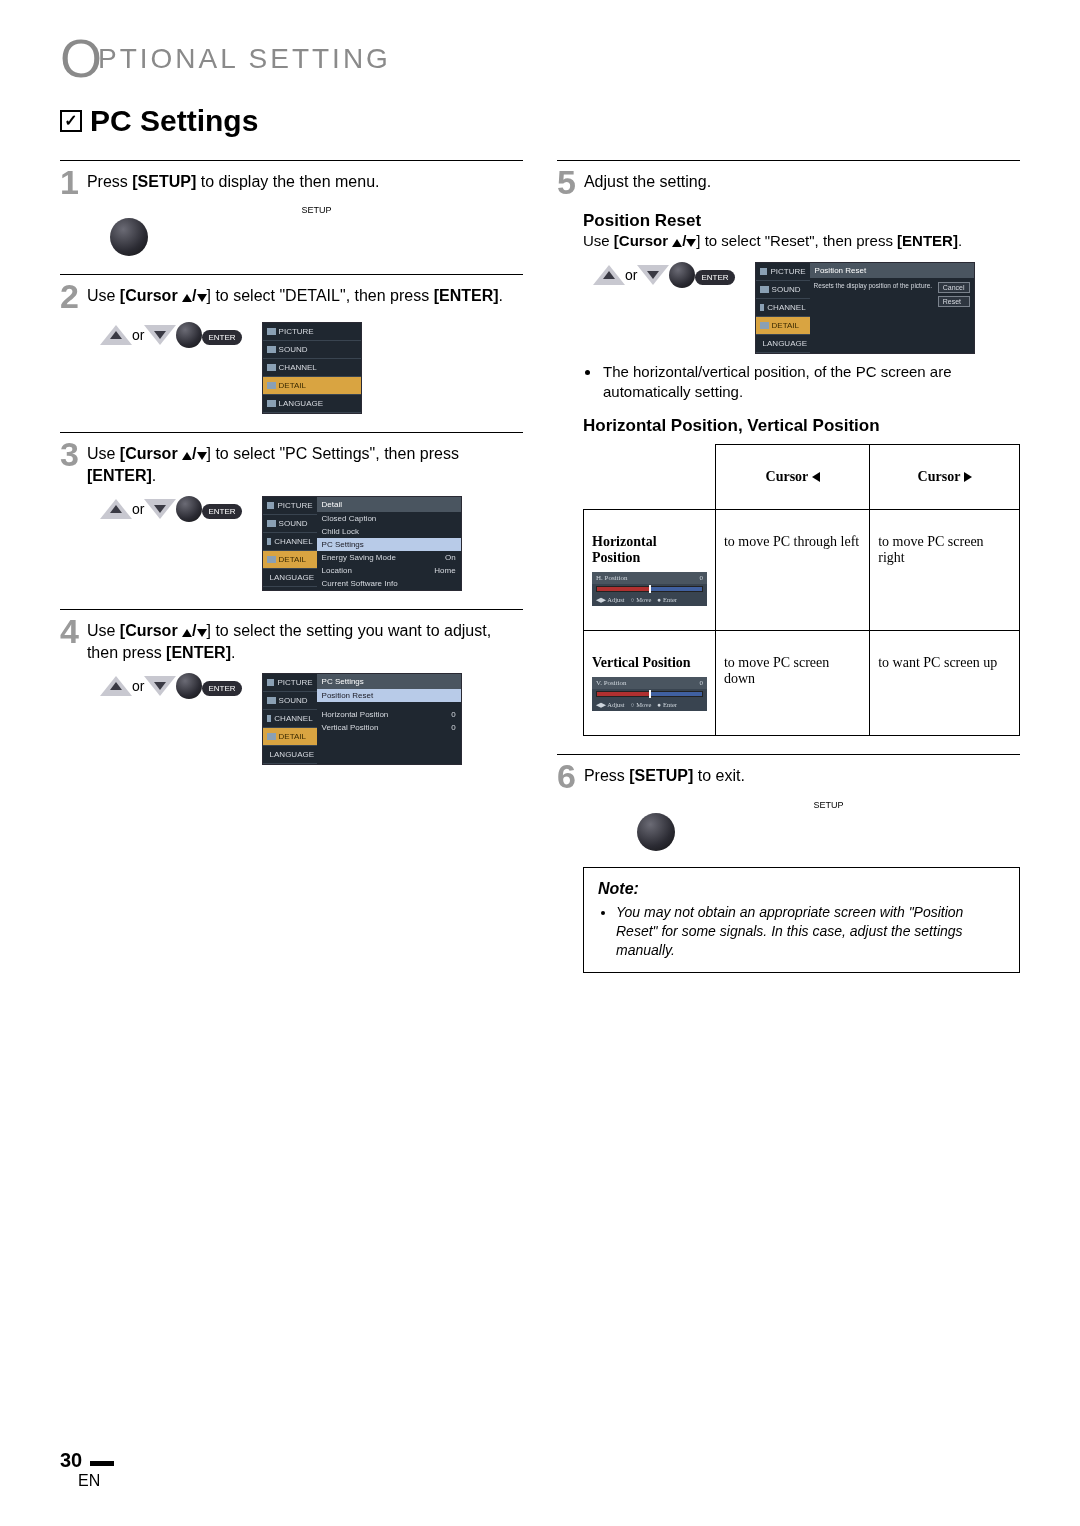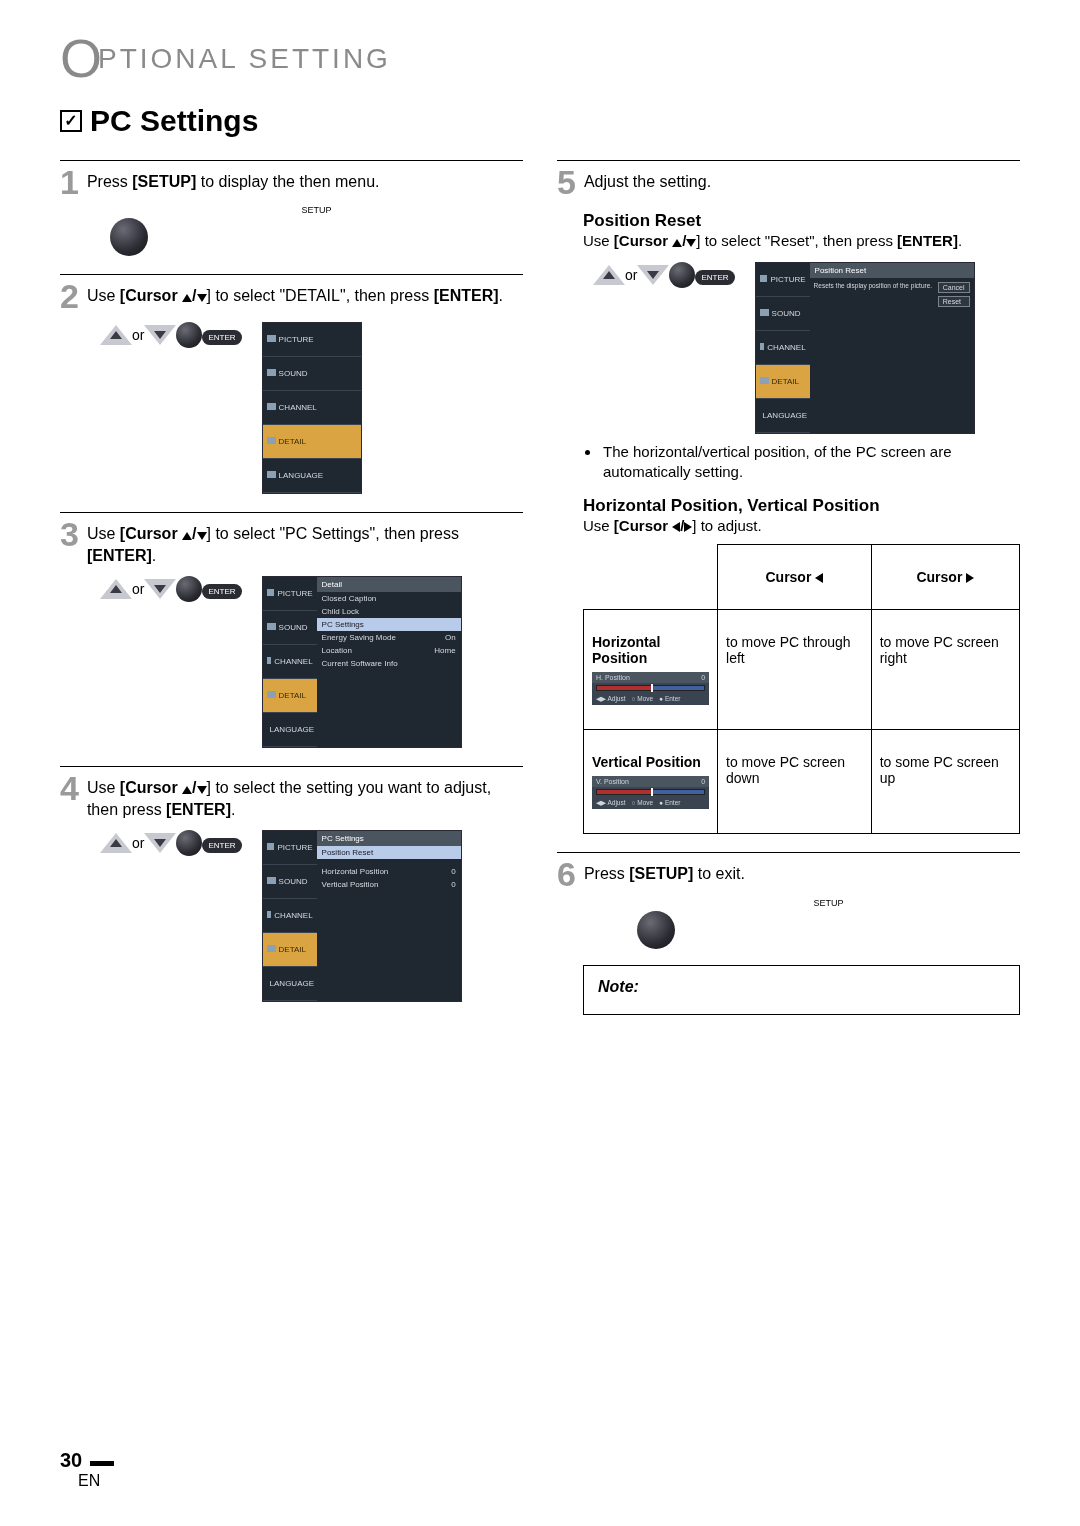--- a/index.html
+++ b/index.html
@@ -27,33 +27,33 @@
   .btn-label { font-size:9px; text-align:center; margin-top:3px; margin-bottom:3px; }
   .tri-up, .tri-down { width:0; height:0; border-left:16px solid transparent; border-right:16px solid transparent; }
   .tri-up { border-bottom:20px solid #c8c8d0; }
   .tri-up .inner { position:relative; top:6px; left:-6px; width:0; height:0; border-left:6px solid transparent; border-right:6px solid transparent; border-bottom:8px solid #3a3a44; }
   .tri-down { border-top:20px solid #c8c8d0; }
   .tri-down .inner { position:relative; top:-14px; left:-6px; width:0; height:0; border-left:6px solid transparent; border-right:6px solid transparent; border-top:8px solid #3a3a44; }
   .or-txt { font-size:14px; margin:3px 0; }
   .enter-pill { background:#2b2b33; border-radius:10px; padding:3px 6px; font-size:8px; color:#fff; margin-top:5px; }
   .osd { border:1px solid #2a2a34; background:#1f2730; font-size:8px; color:#d6dae0; }
   .osd .sidebar { float:left; width:54px; }
-  .osd .sidebar div { padding:12px 4px; border-bottom:1px solid #394450; display:flex; align-items:flex-start; gap:3px; }
+  .osd .sidebar div { padding:4px 4px; border-bottom:1px solid #394450; display:flex; align-items:center; gap:3px; }
   .osd .sidebar div.sel { background:#d9a441; color:#3a2a00; }
   .osd .content { margin-left:54px; padding:0; }
   .osd::after { content:""; display:block; clear:both; }
   .osd .content .titlebar { background:#4a5560; color:#fff; padding:3px 5px; font-size:8px; }
   .osd .content .row { padding:2px 5px; display:flex; justify-content:space-between; }
   .osd .content .row.sel { background:#b8cbe8; color:#1a1a24; }
   .osd-btn { border:1px solid #7a828c; background:#2e3640; padding:1px 4px; font-size:7px; display:inline-block; }
   .ico { width:9px; height:7px; background:#8aa0b4; display:inline-block; }
   .bullet-list { margin-left:36px; margin-top:8px; font-size:15px; line-height:1.35; }
   .bullet-list li { list-style:disc; margin-left:4px; padding-left:2px; }
   table.pos { border-collapse:collapse; width:100%; margin-top:8px; font-size:14px; }
-  table.pos th, table.pos td { border:1px solid #000; padding:24px 8px; vertical-align:top; }
+  table.pos th, table.pos td { border:1px solid #000; padding:24px 8px; vertical-align:top;font-family:Liberation Serif, serif; }
   table.pos th { font-weight:bold; text-align:center; }
   .mini-osd { background:#394450; color:#cfd6dd; font-size:7px; margin-top:6px; padding:0; }
   .mini-osd .hdr2 { background:#4a5560; padding:2px 4px; display:flex; justify-content:space-between; }
   .mini-osd .bar-row { display:flex; align-items:center; padding:2px 4px; gap:4px; }
   .bar { height:6px; flex:1; background:linear-gradient(to right, #b03030 0%, #b03030 50%, #4060a0 50%, #4060a0 100%); border:1px solid #222; position:relative; }
   .bar::after { content:""; position:absolute; left:50%; top:-2px; bottom:-2px; width:2px; background:#fff; }
   .note-box { border:1px solid #000; padding:10px 14px 12px; margin-top:6px; font-size:14px; line-height:1.35; }
   .note-box .note-t { font-style:italic; font-weight:bold; font-size:16px; margin-bottom:4px; }
   .note-box ul { margin-left:18px; font-style:italic; }
   .note-box li { list-style:disc; }
@@ -346,23 +346,20 @@
                 </div>
                 <div style="height:36px"></div>
               </div>
             </div>
           </div>
           <ul class="bullet-list" style="margin-left:14px;">
             <li>The horizontal/vertical position, of the PC screen are automatically setting.</li>
           </ul>
 
           <div class="sub-h">Horizontal Position, Vertical Position</div>
-          <p class="body-text">
-            <span>Use </span><b><span>[Cursor </span><span class="tri-sm l"></span>/<span class="tri-sm r"></span></b><span>] to adjust.</span>
-          </p>
 
           <table class="pos">
             <tbody>
                 <tr>
               <th style="border-left:none;border-top:none;"></th>
               <th><span>Cursor </span><span class="tri-sm l"></span></th>
               <th><span>Cursor </span><span class="tri-sm r"></span></th>
             </tr>
             <tr>
               <td>
@@ -397,41 +394,44 @@
                         <div class="bar"></div>
                       </div>
                   <div style="display:flex; gap:6px; padding:2px 4px; font-size:6.5px;">
                     <span>◀▶ <span>Adjust</span></span>
                     <span>○ <span>Move</span></span>
                     <span>● <span>Enter</span></span>
                   </div>
                 </div>
               </td>
               <td>to move PC screen down</td>
-              <td>to some PC screen up</td>
+              <td>to want PC screen up</td>
             </tr>
           </tbody>
             </table>
         </div>
       </div>
 
       <div class="step">
         <div class="step-row">
           <div class="step-num">6</div>
           <div class="step-text">
             <span>Press </span><b>[SETUP]</b><span> to exit.</span>
           </div>
         </div>
         <div class="step-indented" style="margin-left:80px;">
           <div class="btn-label">SETUP</div>
           <div class="btn-circ"></div>
         </div>
 
         <div class="note-box" style="margin-left:26px; margin-top:16px;">
           <div class="note-t">Note:</div>
+          <ul>
+              <li>You may not obtain an appropriate screen with "Position Reset" for some signals. In this case, adjust the settings manually.</li>
+            </ul>
         </div>
       </div>
     </div>
   </div>
 
   <div class="page-num">
     <span class="n">30</span><br>
     <span class="lang">EN</span>
   </div>
 </div>

